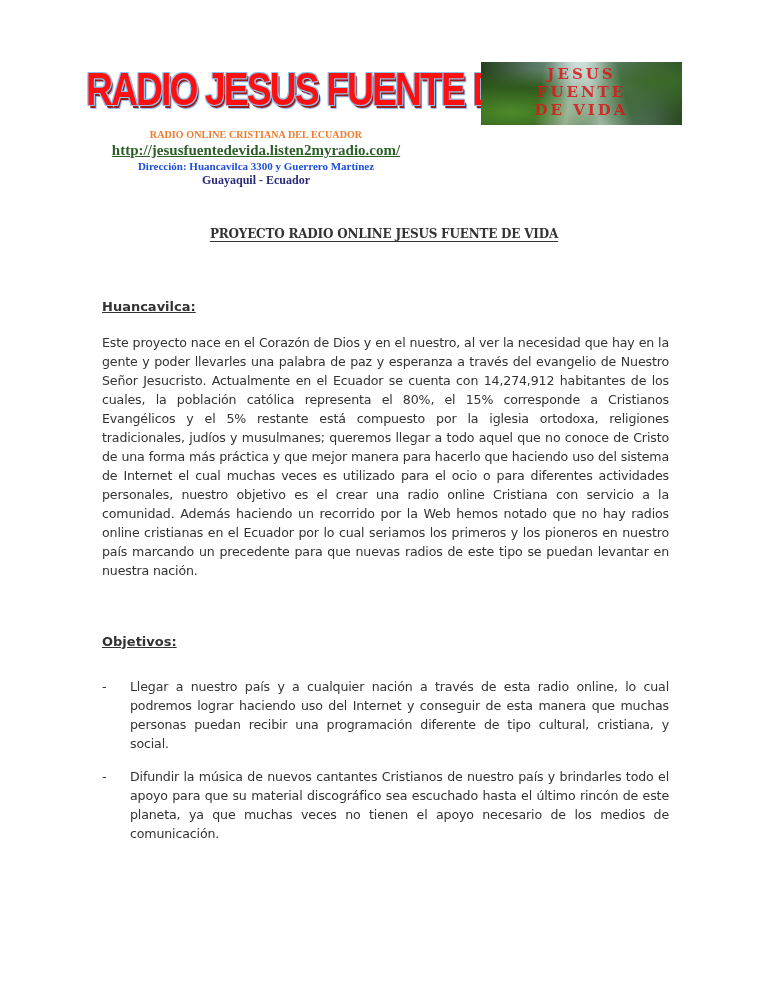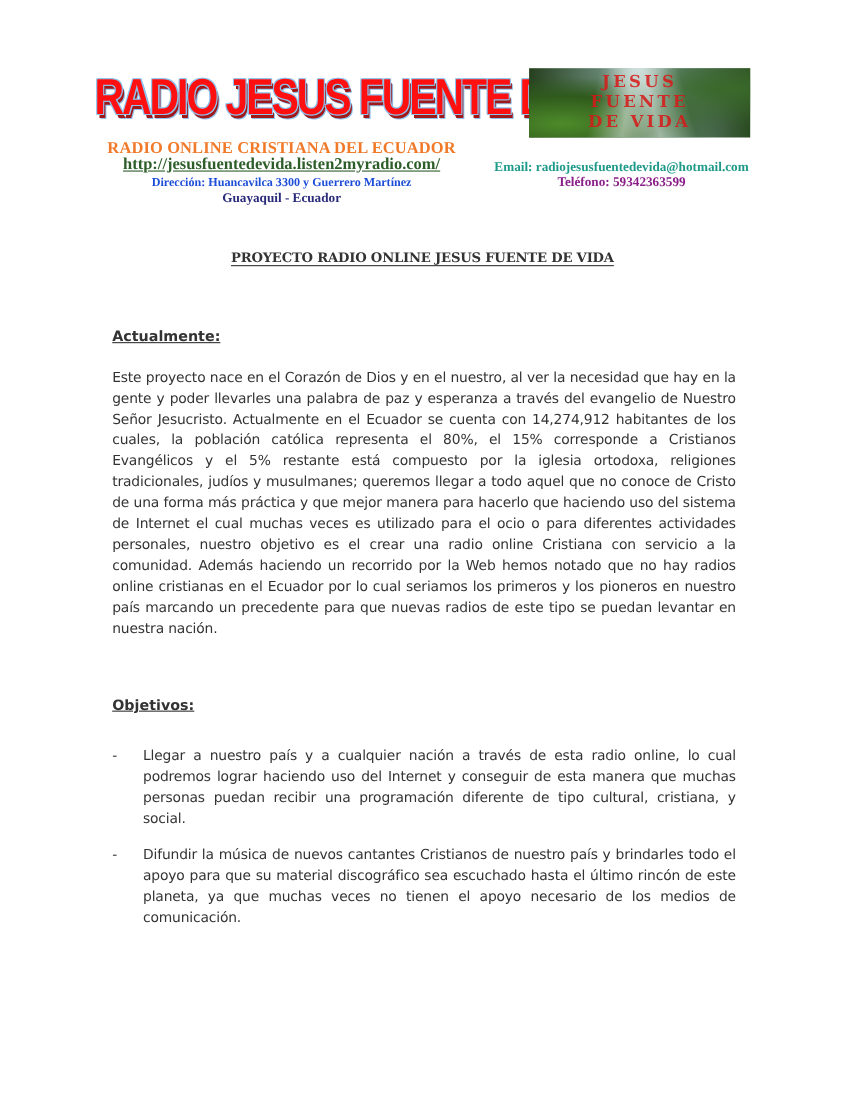--- a/index.html
+++ b/index.html
@@ -78,21 +78,21 @@
     .hdr-left {
       position: absolute;
       left: 96px;
       top: 128px;
       width: 320px;
       text-align: center;
       font-family: "Liberation Serif", serif;
       font-weight: bold;
     }
     .hdr-tagline {
-      font-size: 15px;
+      font-size: 10px;
       line-height: 14px;
       color: #f07a2a;
       letter-spacing: 0.1px;
     }
     .hdr-url {
       font-size: 15px;
       line-height: 17px;
       color: #2d5e2a;
       text-decoration: underline;
       cursor: pointer;
@@ -203,30 +203,26 @@
     </div>
   </div>
 
   <div class="hdr-left">
     <div class="hdr-tagline">RADIO ONLINE CRISTIANA DEL ECUADOR</div>
     <div class="hdr-url">http://jesusfuentedevida.listen2myradio.com/</div>
     <div class="hdr-address">Dirección: Huancavilca 3300 y Guerrero Martínez</div>
     <div class="hdr-city">Guayaquil - Ecuador</div>
   </div>
 
-  <div class="hdr-right">
-    <div class="hdr-email">Email: radiojesusfuentedevida@hotmail.com</div>
-    <div class="hdr-phone">Teléfono: 59342363599</div>
-  </div>
 
   <div class="doc-title">
     <span>PROYECTO RADIO ONLINE JESUS FUENTE DE VIDA</span>
   </div>
 
-  <div class="section-heading" style="top:298px;">Actualmente:</div>
+  <div class="section-heading" style="top:298px;">Huancavilca:</div>
   <div class="para" style="top:333px;">Este proyecto nace en el Corazón de Dios y en el nuestro, al ver la necesidad que hay en la gente y poder llevarles una palabra de paz y esperanza a través del evangelio de Nuestro Señor Jesucristo. Actualmente en el Ecuador se cuenta  con 14,274,912 habitantes de los cuales, la población católica representa el 80%, el 15% corresponde a Cristianos Evangélicos y el 5% restante está compuesto por la iglesia ortodoxa, religiones tradicionales, judíos y musulmanes; queremos llegar a todo aquel que no conoce de Cristo de una forma más práctica y que mejor manera para hacerlo que haciendo uso del sistema de Internet el cual muchas veces es utilizado para el ocio o para diferentes actividades personales, nuestro objetivo es el crear una radio online Cristiana con servicio a la comunidad. Además haciendo un recorrido por la Web hemos notado que no hay radios online cristianas en el Ecuador por lo cual seriamos los primeros y los pioneros en nuestro país marcando un precedente para que nuevas radios de este tipo se puedan levantar en nuestra nación.</div>
 
   <div class="section-heading" style="top:633px;">Objetivos:</div>
 
   <div class="bullet-item" style="top:677px;">
     <span class="bullet-dash">-</span>
     <div class="bullet-text">Llegar a nuestro país y a cualquier nación a través de esta radio online, lo cual podremos lograr haciendo uso del Internet y conseguir de esta manera que muchas personas puedan recibir una programación diferente de tipo cultural, cristiana, y social.</div>
   </div>
 
   <div class="bullet-item" style="top:767px;">

